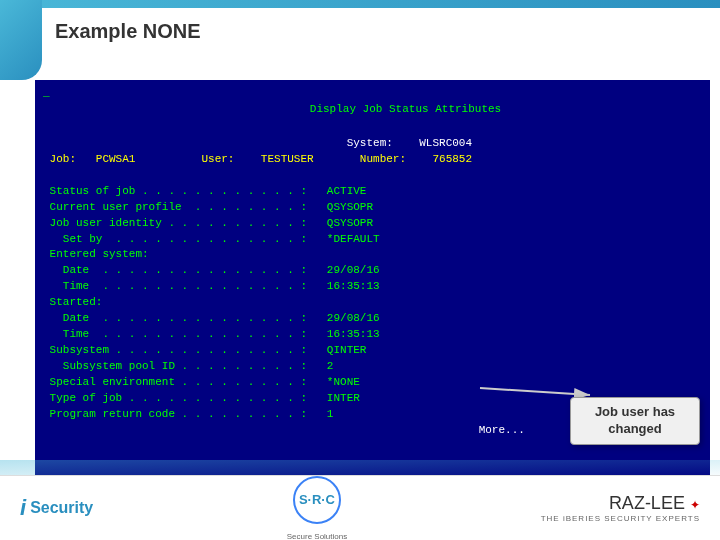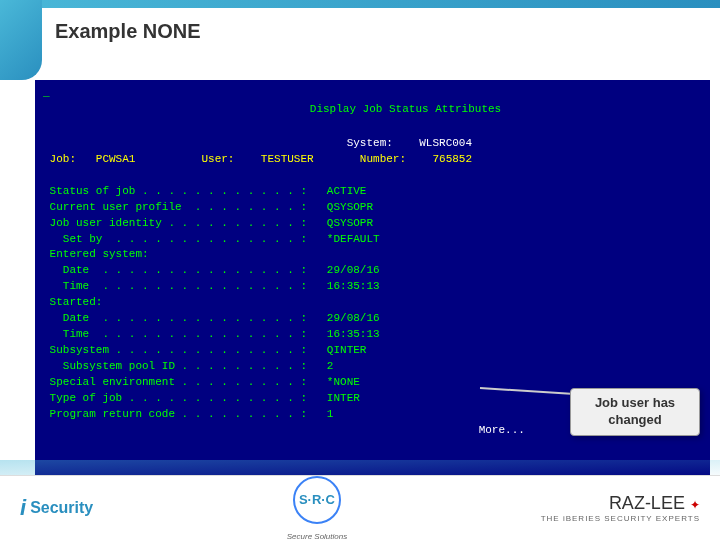--- a/index.html
+++ b/index.html
@@ -68,21 +68,21 @@
       color: #ffff00;
     }
 
     .terminal-line.white {
       color: #ffffff;
     }
 
     
     .callout-box {
       position: absolute;
-      bottom: 104px;
+      bottom: 95px;
       right: 20px;
       width: 130px;
       background: #f0f0f0;
       border: 1px solid #999;
       border-radius: 4px;
       padding: 6px 10px;
       font-size: 13px;
       font-weight: bold;
       color: #333;
       text-align: center;
@@ -162,21 +162,20 @@
       justify-content: center;
       font-size: 13px;
       font-weight: bold;
       color: #2a8fbf;
     }
 
     .src-tagline {
       font-size: 8px;
       color: #666;
       margin-top: 8px;
-      font-style: italic;
     }
 
     .logo-razlee {
       display: flex;
       flex-direction: column;
       align-items: flex-end;
     }
 
     .razlee-text {
       font-size: 18px;

